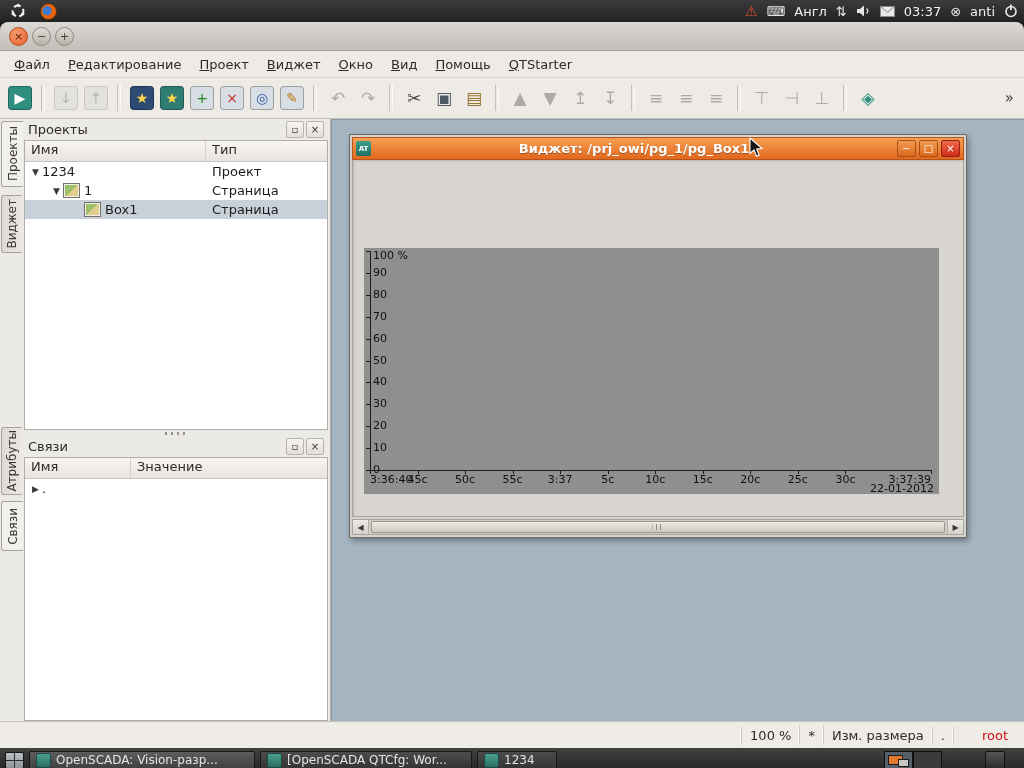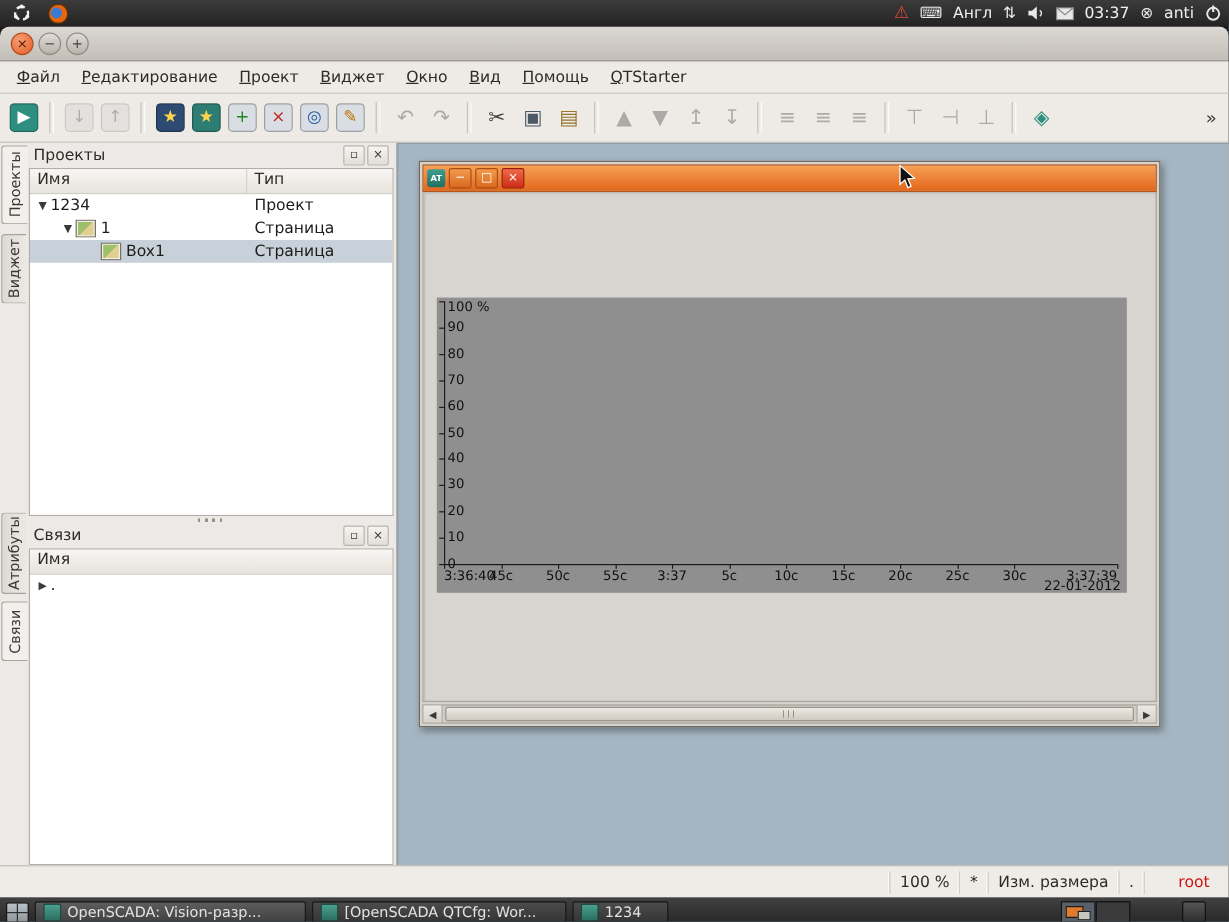--- a/index.html
+++ b/index.html
@@ -87,21 +87,21 @@
   .expander{width:13px;font-size:9px;color:#3a3a3a;text-align:center;flex:none;}
   .tree-icon{width:15px;height:13px;margin-right:4px;flex:none;border:1px solid #767169;
              background:linear-gradient(135deg,#9fc06a 0 50%,#e0cf8e 50% 100%);
              box-shadow:inset 0 0 0 1px #f2efe8;}
   .vsplitter{height:6px;flex:none;display:flex;align-items:center;justify-content:center;}
   .vsplitter::after{content:"";width:22px;height:3px;
              background:repeating-linear-gradient(90deg,#97918a 0 2px,transparent 2px 6px);}
 
   
   #mdi{flex:1;position:relative;background:#a5b6c2;box-shadow:inset 1px 1px 0 #8c9ca8;overflow:hidden;}
-  #child-window{position:absolute;left:18px;top:15px;width:618px;height:472px;
+  #child-window{position:absolute;left:18px;top:15px;width:618px;height:404px;
                 background:#d6d2cd;border:1px solid #6f6a63;padding:2px;
                 box-shadow:2px 3px 6px rgba(0,0,0,.35);display:flex;flex-direction:column;box-sizing:border-box;}
   .child-titlebar{height:21px;flex:none;background:linear-gradient(#f7a055,#e1671c);
                   border:1px solid #b5551a;display:flex;align-items:center;padding:0 3px;gap:3px;}
   .child-icon{width:15px;height:15px;flex:none;background:linear-gradient(#3e9f8f,#1f6f62);
               border-radius:2px;color:#fff;font-size:7px;display:flex;align-items:center;
               justify-content:center;font-weight:bold;}
   .child-title{flex:1;text-align:center;color:#fff;font-weight:bold;font-size:13px;
                text-shadow:0 1px 1px rgba(0,0,0,.35);white-space:nowrap;overflow:hidden;}
   .cbtn{width:17px;height:15px;flex:none;border-radius:2px;display:flex;align-items:center;
@@ -400,38 +400,40 @@
 
         <section id="links-dock" class="dock">
           <div class="dock-header">
             <span class="dock-title">Связи</span>
             <span class="dock-btn">▫</span>
             <span class="dock-btn">×</span>
           </div>
           <div id="links-table" class="table">
             <div class="thead">
               <span class="th">Имя</span>
+              <span class="th">Значение</span>
             </div>
             <div class="tbody" id="links-body">
                 <div class="trow">
                   <div class="cell-name" style="padding-left: 4px;">
                     <span class="expander">▶</span>
                     <span class="tree-label">.</span>
                   </div>
                   <div class="cell-value"></div>
                 </div>
               </div>
           </div>
         </section>
       </div>
 
       <div id="mdi">
         <div id="child-window">
           <div class="child-titlebar">
             <span class="child-icon">AT</span>
+            <span class="child-title">Виджет: /prj_owi/pg_1/pg_Box1</span>
             <span class="cbtn minimize">−</span>
             <span class="cbtn maximize">□</span>
             <span class="cbtn close">×</span>
           </div>
           <div class="child-body">
             <div id="trend-widget">
               <div id="y-axis"></div>
               <div id="x-axis"></div>
               <div id="chart-date">22-01-2012</div>
             <div class="ylab" style="top: 2px;">100 %</div>

